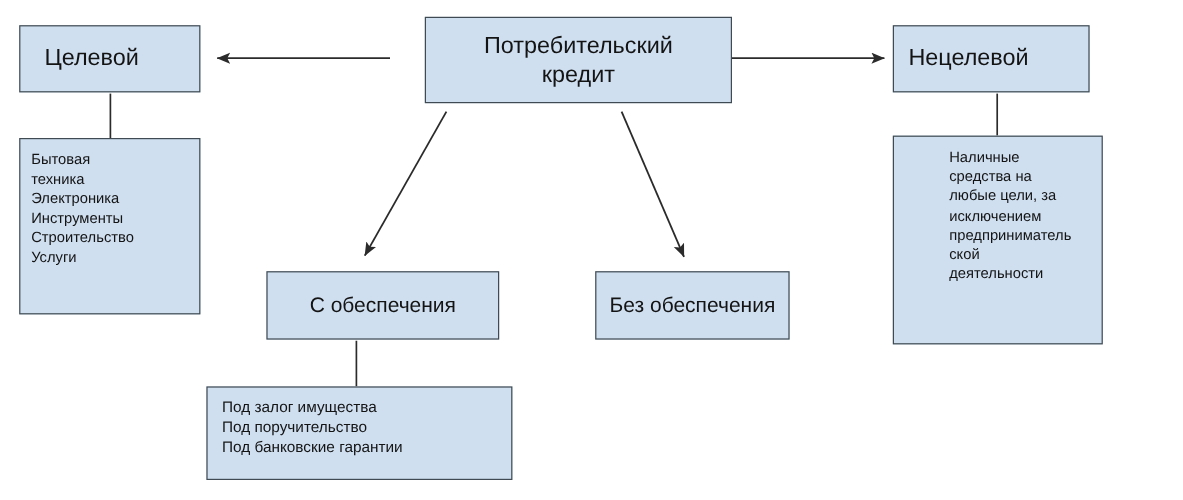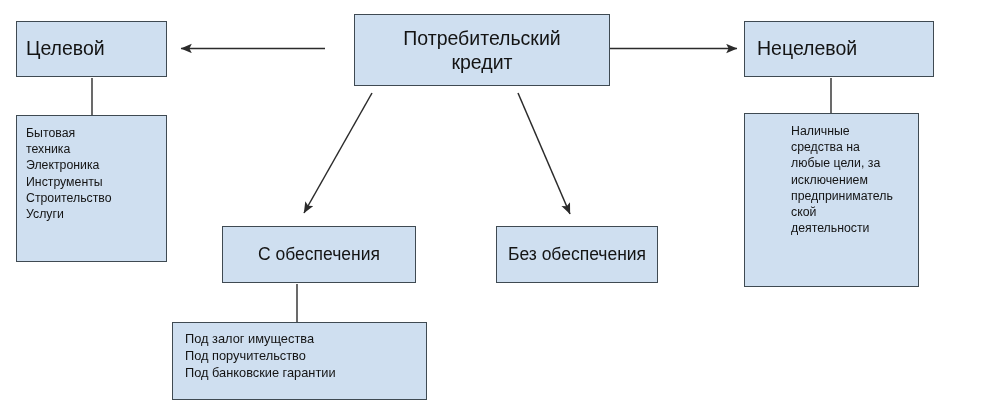--- a/index.html
+++ b/index.html
@@ -45,22 +45,22 @@
     text-align: left;
     line-height: 1.32;
   }
   .node .txt {
     display: block;
     white-space: pre-line;
   }
   
   #node-root       { left: 326px; top: 14px;  width: 256px; height: 72px;  font-size: 19.5px; margin-left: 28px; }
   #node-targeted   { left: 16px;  top: 21px;  width: 151px; height: 56px;  font-size: 19.5px; }
-  #node-targeted .txt { padding-left: 9px; }
-  #node-untargeted { left: 744px; top: 21px;  width: 190px; height: 56px;  font-size: 19.5px; }
+  #node-targeted .txt { padding-left: 20px; }
+  #node-untargeted { left: 744px; top: 21px;  width: 164px; height: 56px;  font-size: 19.5px; }
   #node-untargeted .txt { padding-left: 12px; }
   #node-targeted-list   { left: 16px;  top: 115px; width: 151px; height: 147px; font-size: 12.3px; }
   #node-targeted-list .txt { padding: 9px 0 0 9px; }
   #node-untargeted-list { left: 744px; top: 113px; width: 175px; height: 174px; font-size: 12.3px; padding-left: 36px; }
   #node-untargeted-list .txt { padding: 9px 0 0 10px; }
   #node-secured    { left: 222px; top: 226px; width: 194px; height: 57px;  font-size: 17.5px; }
   #node-unsecured  { left: 496px; top: 226px; width: 162px; height: 57px;  font-size: 17.5px; }
   #node-secured-list { left: 172px; top: 322px; width: 255px; height: 78px; font-size: 12.8px; }
   #node-secured-list .txt { padding: 8px 0 0 12px; }
 </style>

